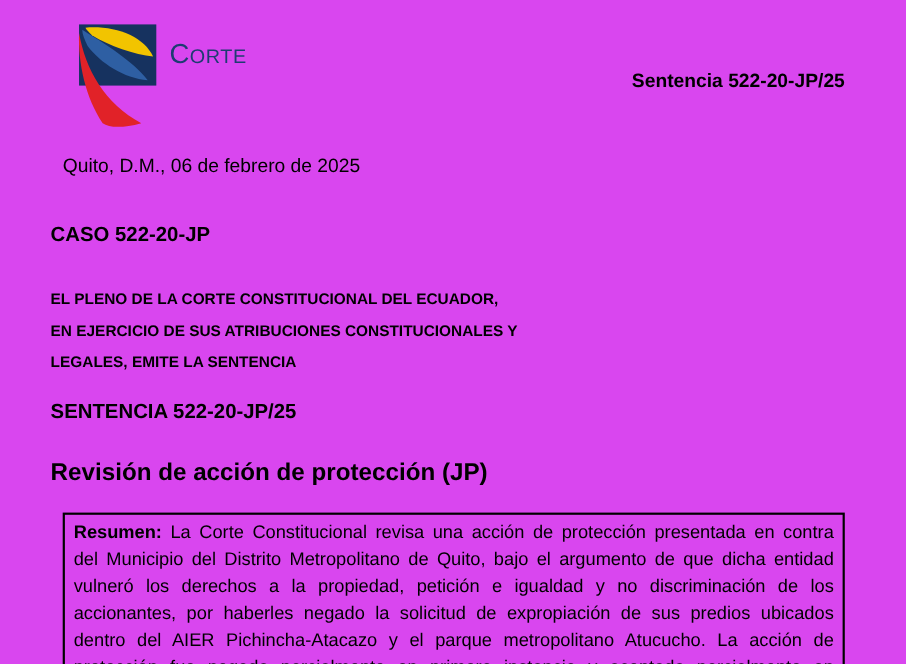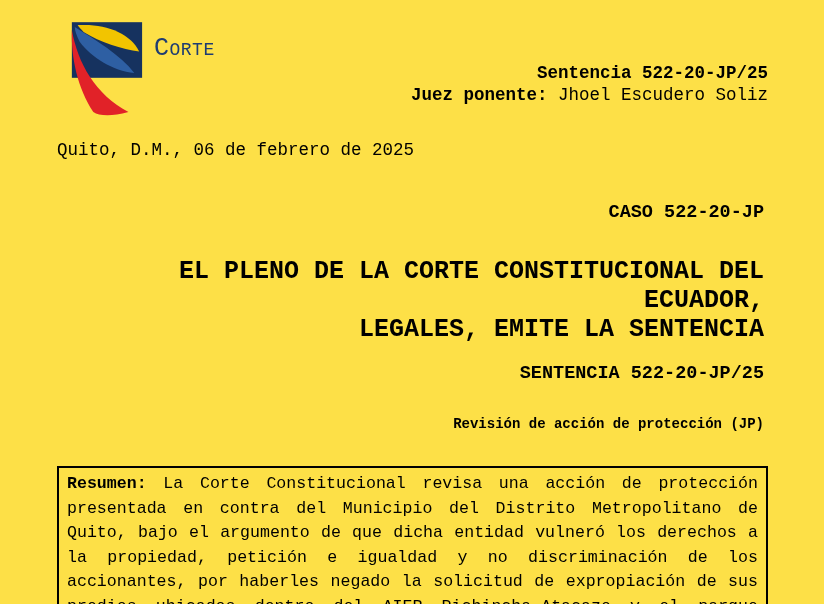--- a/index.html
+++ b/index.html
@@ -1,21 +1,21 @@
 <!DOCTYPE html>
 <html><head>
 <meta charset="utf-8">
 <style>
   html,body { margin:0; padding:0; background:#ffffff; }
   .page {
     position:relative;
     width:824px; height:604px;
-    background:#fde047;
+    background:#d946ef;
     overflow:hidden;
-    font-family:Liberation Mono, monospace;
+    font-family:Liberation Sans, sans-serif;
     color:#000000;
   }
   
   .header {
     position:absolute; top:20px; left:57px; width:711px;
     display:flex; justify-content:space-between; align-items:flex-start;
   }
   .logo { display:flex; align-items:flex-start; margin-left:9px; }
   .logo svg { width:80px; height:100px; display:block; }
   .logo-text {
@@ -34,26 +34,26 @@
     line-height:22px;
   }
   .ref-block .bold { font-weight:bold; }
   
   .date-line {
     position:absolute; top:140px; left:57px;
     font-size:17.5px;
   }
   .center-head {
     position:absolute; left:46px; right:60px;
-    text-align:right; font-weight:bold;
+    text-align:left; font-weight:bold;
   }
   .caso      { top:202px; font-size:18.5px; }
-  .plenary   { top:257px; font-size:25px; line-height:29px; }
+  .plenary   { top:257px; font-size:14px; line-height:29px; }
   .sentencia { top:363px; font-size:18.5px; }
-  .revision  { top:416px; font-size:14px; }
+  .revision  { top:416px; font-size:22px; }
   
   .summary-box {
     position:absolute; top:466px; left:57px;
     width:711px; height:220px;
     box-sizing:border-box;
     border:2px solid #000000;
     padding:4px 8px 10px 8px;
   }
   .summary-text {
     font-size:16.6px;
@@ -75,30 +75,30 @@
         <path d="M12,5 C40,3 66,13 75,32 C58,30 34,22 18,12 C15,9 13,7 12,5 Z" fill="#f2c400"></path>
         <path d="M9,7 C30,20 56,36 70,54 C48,52 26,38 14,22 C11,16 9,11 9,7 Z" fill="#2e5fa3"></path>
         <path d="M6,10 C12,44 30,76 64,94 C46,99 34,98 28,94 C12,70 5,38 6,10 Z" fill="#e12228"></path>
       </svg>
       <div class="logo-text">
         <div>Corte</div>
       </div>
     </div>
     <div class="ref-block">
       <div class="bold">Sentencia 522-20-JP/25</div>
-      <div><span class="bold">Juez ponente:</span><span> Jhoel Escudero Soliz</span></div>
     </div>
   </div>
 
   <div class="date-line">Quito, D.M., 06 de febrero de 2025</div>
 
   <div class="center-head caso">CASO 522-20-JP</div>
 
   <div class="center-head plenary">
     <div>EL PLENO DE LA CORTE CONSTITUCIONAL DEL ECUADOR,</div>
+    <div>EN EJERCICIO DE SUS ATRIBUCIONES CONSTITUCIONALES Y</div>
     <div>LEGALES, EMITE LA SENTENCIA</div>
   </div>
 
   <div class="center-head sentencia">SENTENCIA 522-20-JP/25</div>
 
   <div class="center-head revision">Revisión de acción de protección (JP)</div>
 
   <div class="summary-box">
     <div class="summary-text"><span class="bold">Resumen:</span><span> La Corte Constitucional revisa una acción de protección presentada en contra del Municipio del Distrito Metropolitano de Quito, bajo el argumento de que dicha entidad vulneró los derechos a la propiedad, petición e igualdad y no discriminación de los accionantes, por haberles negado la solicitud de expropiación de sus predios ubicados dentro del AIER Pichincha-Atacazo y el parque metropolitano Atucucho. La acción de protección fue negada parcialmente en primera instancia y aceptada parcialmente en segunda instancia, declarando una vulneración del derecho a la propiedad por la falta de pronunciamiento, por lo que el Municipio deberá d</span></div>
   </div>

